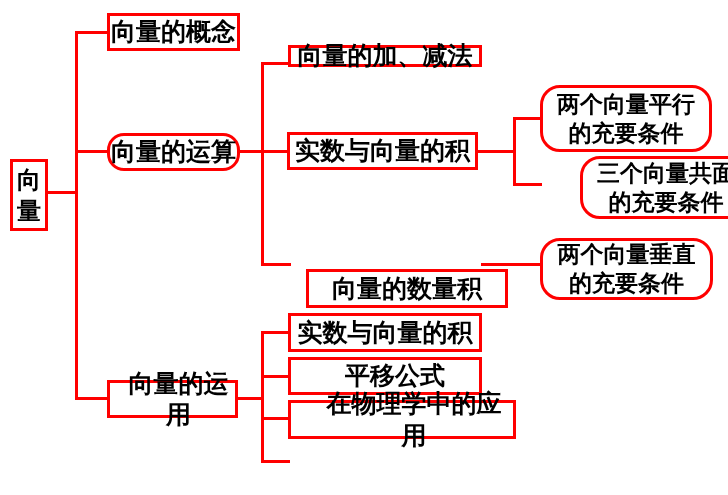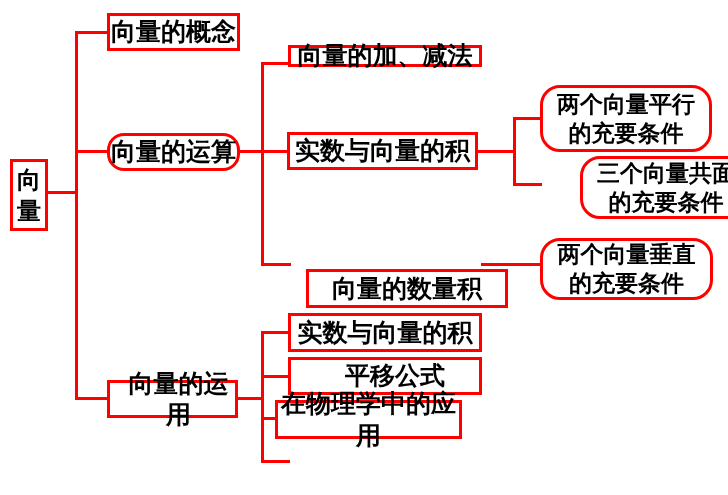--- a/index.html
+++ b/index.html
@@ -84,16 +84,16 @@
   <div class="node two-line" style="left:540px; top:156px; width:172px; height:63px;margin-left:40px;">三个向量共面
 的充要条件</div>
 
   <div class="node two-line" style="left:540px; top:238px; width:173px; height:62px;">两个向量垂直
 的充要条件</div>
 
   <div class="node" style="left:288px; top:313px; width:194px; height:39px;">实数与向量的积</div>
 
   <div class="node" style="left:288px; top:357px; width:194px; height:38px;padding-left:20px;">平移公式</div>
 
-  <div class="node" style="left:275px; top:400px; width:187px; height:39px;">在物理学中的应用</div>
+  <div class="node" style="left:288px; top:400px; width:228px; height:39px;padding-left:24px;">在物理学中的应用</div>
 
 
 </div>
 
 </body></html>

